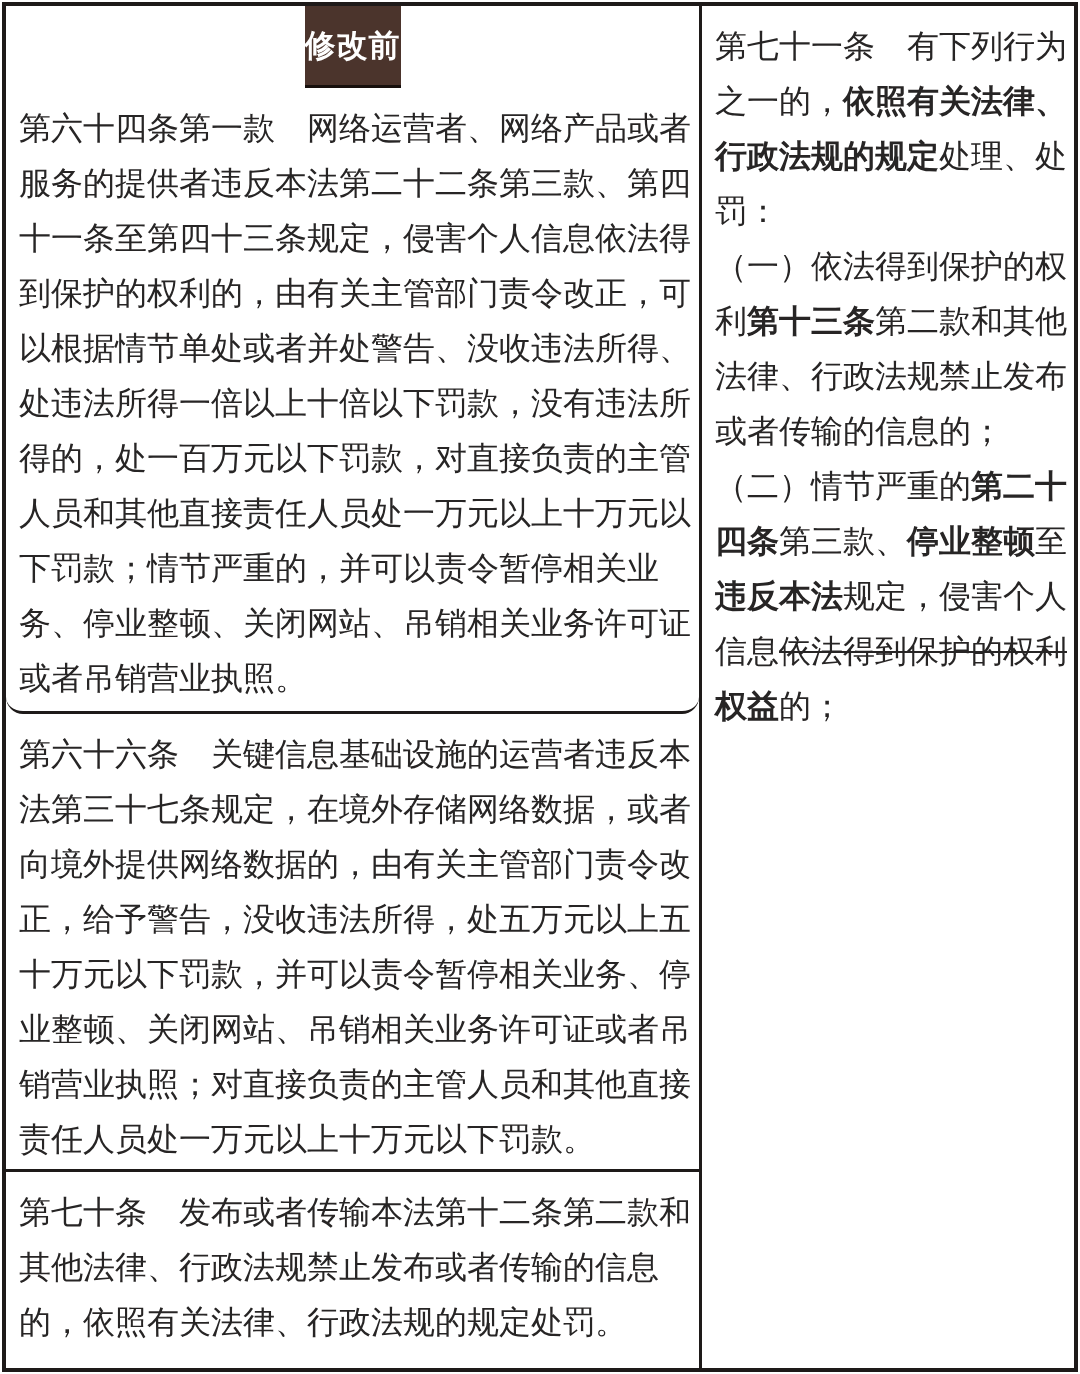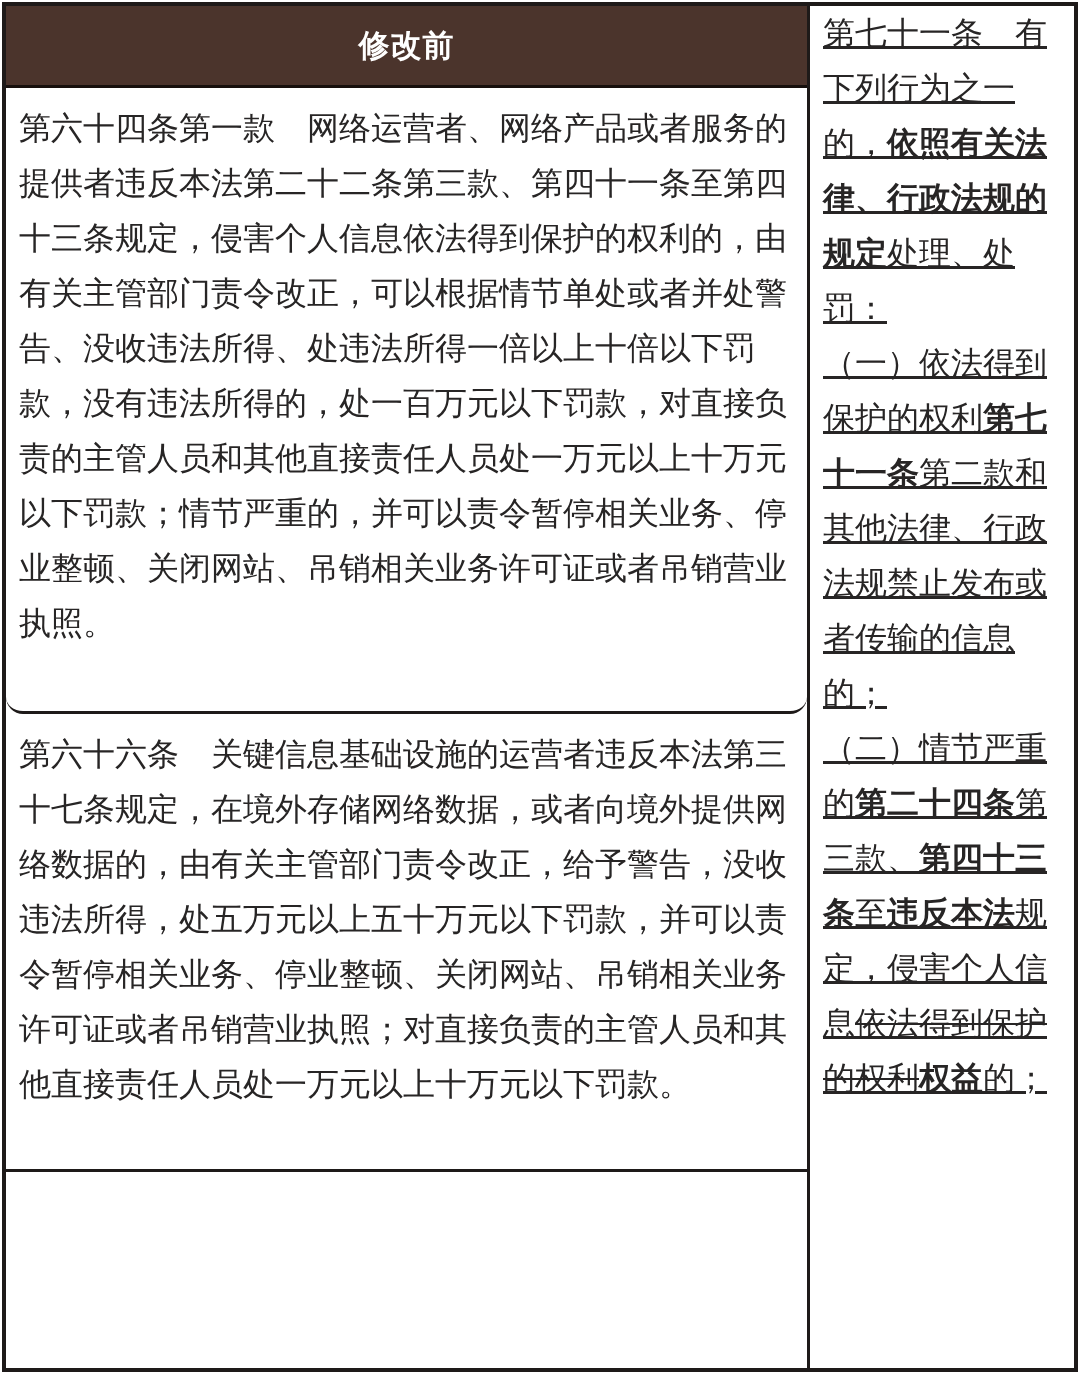--- a/index.html
+++ b/index.html
@@ -21,22 +21,23 @@
     display: flex;
     background: #ffffff;
   }
   .col {
     display: flex;
     flex-direction: column;
     box-sizing: border-box;
     height: 100%;
   }
   .col-left {
-    width: 804px;
+    width: 696px;
     border-right: 3px solid var(--border-color, #1e1a19);
+    align-items: center;
   }
   .col-right { flex: 1; }
   .header-cell {
     height: 82px;
     flex: 0 0 82px;
     background: var(--header-bg, #4b342c);
     color: var(--header-text, #ffffff);
     font-size: 31px;
     font-weight: 700;
     display: flex;
@@ -51,38 +52,41 @@
     font-size: 32px;
     line-height: 55px;
     color: var(--body-text, #272525);
     padding: 13px 2px 0 13px;
     overflow: hidden;
     text-align: left;
   }
   .cell-1 { height: 626px; flex: 0 0 626px; border-bottom: 3px solid var(--border-color, #1e1a19); border-radius: 17px; }
   .cell-2 { height: 458px; flex: 0 0 458px; border-bottom: 3px solid var(--border-color, #1e1a19); }
   .cell-3 { flex: 1; }
-  .col-right .body-cell { flex: 1; padding: 0 5px 0 13px; text-decoration: underline; }
+  .col-right .body-cell { flex: 1; padding: 13px 5px 0 13px; }
   .body-cell p { margin: 0; }
   .seg-bold { font-weight: 700; }
   .seg-strike { text-decoration: line-through; text-decoration-thickness: 2px; }
 </style>
 </head>
 <body>
 
 <div class="comparison-table">
   <div class="col col-left">
     <div class="header-cell">修改前</div>
     <div class="body-cell cell-1">
         <p><span>第六十四条第一款　网络运营者、网络产品或者服务的提供者违反本法第二十二条第三款、第四十一条至第四十三条规定，侵害个人信息依法得到保护的权利的，由有关主管部门责令改正，可以根据情节单处或者并处警告、没收违法所得、处违法所得一倍以上十倍以下罚款，没有违法所得的，处一百万元以下罚款，对直接负责的主管人员和其他直接责任人员处一万元以上十万元以下罚款；情节严重的，并可以责令暂停相关业务、停业整顿、关闭网站、吊销相关业务许可证或者吊销营业执照。</span></p>
       </div>
     <div class="body-cell cell-2">
         <p><span>第六十六条　关键信息基础设施的运营者违反本法第三十七条规定，在境外存储网络数据，或者向境外提供网络数据的，由有关主管部门责令改正，给予警告，没收违法所得，处五万元以上五十万元以下罚款，并可以责令暂停相关业务、停业整顿、关闭网站、吊销相关业务许可证或者吊销营业执照；对直接负责的主管人员和其他直接责任人员处一万元以上十万元以下罚款。</span></p>
       </div>
+    <div class="body-cell cell-3">
+        <p><span>第七十条　发布或者传输本法第十二条第二款和其他法律、行政法规禁止发布或者传输的信息的，依照有关法律、行政法规的规定处罚。</span></p>
+      </div>
   </div>
   <div class="col col-right">
     <div class="body-cell">
         <p><span>第七十一条　有下列行为之一的，</span><span class="seg-bold">依照有关法律、行政法规的规定</span><span>处理、处罚：</span></p>
-        <p><span>（一）依法得到保护的权利</span><span class="seg-bold">第七十一条</span><span>第二款和其他法律、行政法规禁止发布或者传输的信息的；</span></p>
-        <p><span>（二）情节严重的</span><span class="seg-bold">第二十四条</span><span>第三款、</span><span class="seg-bold">第四十三条</span><span>至</span><span class="seg-bold">违反本法</span><span>规定，侵害个人信息</span><span class="seg-strike">依法得到保护的权利</span><span class="seg-bold">权益</span><span>的；</span></p>
+        <p><span>（一）依法得到保护的权利</span><span class="seg-bold">第十三条</span><span>第二款和其他法律、行政法规禁止发布或者传输的信息的；</span></p>
+        <p><span>（二）情节严重的</span><span class="seg-bold">第二十四条</span><span>第三款、</span><span class="seg-bold">停业整顿</span><span>至</span><span class="seg-bold">违反本法</span><span>规定，侵害个人信息</span><span class="seg-strike">依法得到保护的权利</span><span class="seg-bold">权益</span><span>的；</span></p>
       </div>
   </div>
 </div>
 
 </body></html>

